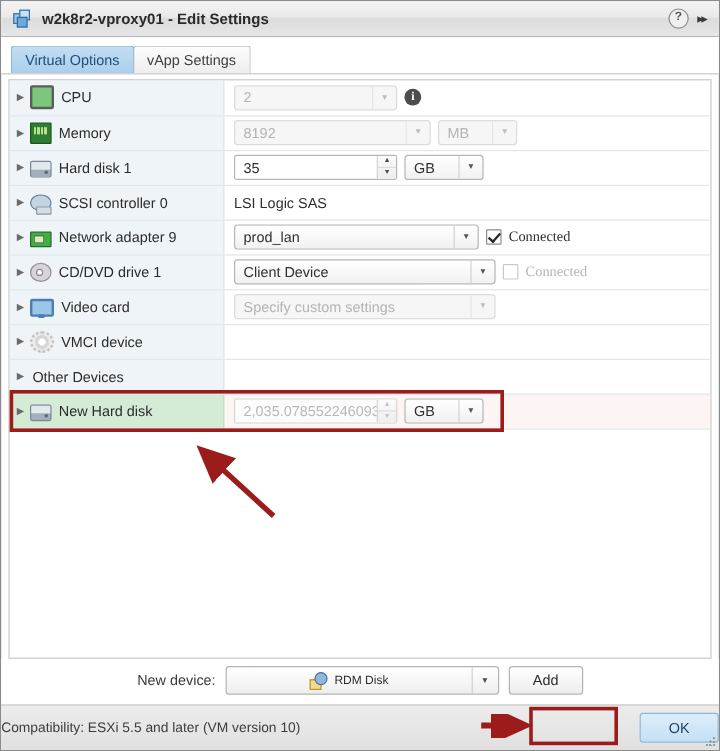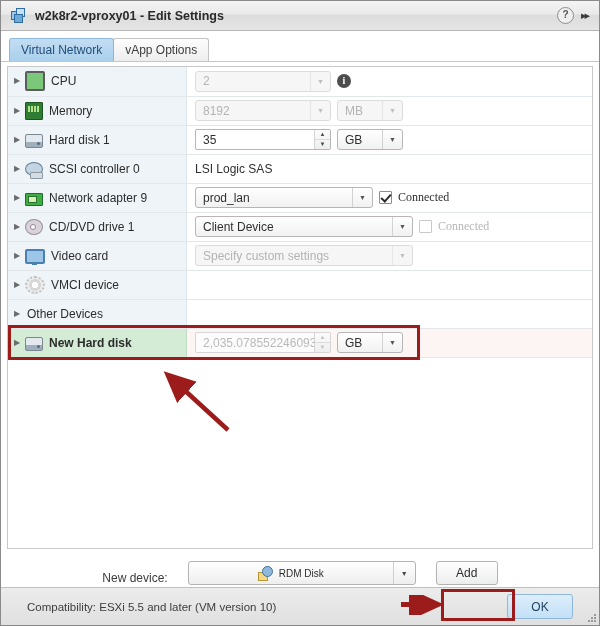--- a/index.html
+++ b/index.html
@@ -147,21 +147,21 @@
     font-size: 8px;
     line-height: 1;
   }
   .devicon {
     width: 16px; height: 16px;
     flex: 0 0 16px;
     margin-right: 6px;
     position: relative;
   }
   .devname { font-size: 12px; color: #2c2c2c; }
-  .devname.bold { font-weight: bold; }
+  .devname.bold { font-weight: normal; }
 
   
   .ic-cpu { border: 2px solid #5c5c5c; background: #7bc87b; border-radius: 2px; }
   .ic-mem { background: #2f7d32; border: 1px solid #1d5520; border-radius: 1px; }
   .ic-mem::after {
     content: ""; position: absolute; left: 2px; top: 3px; right: 2px; height: 6px;
     background: repeating-linear-gradient(to right, #b7e08a 0 2px, #2f7d32 2px 3px);
   }
   .ic-hdd {
     background: linear-gradient(to bottom, #e3e9ee 0 55%, #9fb0bd 55% 100%);
@@ -321,23 +321,23 @@
   }
 
   
   tr.newdisk td.namecell { background: #d4ecd6; border-right-color: #bfdcc1; }
   tr.newdisk td.valcell { background: #fdf4f4; }
 
   
   .newdevbar {
     flex: 0 0 36px;
     display: flex;
-    align-items: flex-end;
+    align-items: center;
     justify-content: center;
-    gap: 20px;
+    gap: 8px;
     background: #ffffff;
     padding-bottom: 2px;
   }
   .newdev-label { font-size: 12px; color: #3a3a3a; }
   .newdev-select {
     width: 228px;
     height: 24px;
     box-sizing: border-box;
     border: 1px solid #b3b3b3;
     border-radius: 3px;
@@ -371,21 +371,21 @@
     cursor: default;
   }
 
   
   .footer {
     flex: 0 0 38px;
     background: linear-gradient(to bottom, #ececec, #e0e0e0);
     border-top: 1px solid #c0c0c0;
     display: flex;
     align-items: center;
-    padding: 0 26px;
+    padding: 0 0;
     box-sizing: border-box;
     position: relative;
   }
   .compat { font-size: 11.5px; color: #3d3d3d; flex: 1 1 auto; }
   .footer .btn { min-width: 66px; height: 25px; margin-left: 9px; }
   .btn.primary {
     background: linear-gradient(to bottom, #ddeefb, #c3e0f6);
     border-color: #8fb8d6;
     color: #1b3f5c;
   }
@@ -423,22 +423,22 @@
         <span class="sq s3"></span>
     </div>
     <div class="title-text">w2k8r2-vproxy01 - Edit Settings</div>
     <div class="title-actions">
       <div class="help-icon">?</div>
       <div class="expand-icon">▸▸</div>
     </div>
   </div>
 
   <div class="tabstrip">
-    <div class="tab active">Virtual Network</div>
-    <div class="tab">vApp Options</div>
+    <div class="tab active">Virtual Options</div>
+    <div class="tab">vApp Settings</div>
   </div>
 
   <div class="grid-wrap">
     <table class="grid">
       <tbody>
 
         <tr>
           <td class="namecell">
             <div class="namerow">
               <span class="twisty">▶</span>
@@ -460,21 +460,21 @@
         <tr>
           <td class="namecell">
             <div class="namerow">
               <span class="twisty">▶</span>
               <span class="devicon ic-mem"></span>
               <span class="devname">Memory</span>
             </div>
           </td>
           <td class="valcell">
             <div class="ctl-row">
-              <div class="select disabled" style="width:136px">
+              <div class="select disabled" style="width:164px">
                 <span>8192</span>
                 <span class="arrowbox">▼</span>
               </div>
               <div class="select disabled" style="width:66px">
                 <span>MB</span>
                 <span class="arrowbox">▼</span>
               </div>
             </div>
           </td>
         </tr>
@@ -520,21 +520,21 @@
         <tr>
           <td class="namecell">
             <div class="namerow">
               <span class="twisty">▶</span>
               <span class="devicon ic-nic"></span>
               <span class="devname">Network adapter 9</span>
             </div>
           </td>
           <td class="valcell">
             <div class="ctl-row">
-              <div class="select" style="width:178px">
+              <div class="select" style="width:204px">
                 <span>prod_lan</span>
                 <span class="arrowbox">▼</span>
               </div>
               <div class="checkwrap">
                 <span class="checkbox checked"></span>
                 <span class="checklabel">Connected</span>
               </div>
             </div>
           </td>
         </tr>

